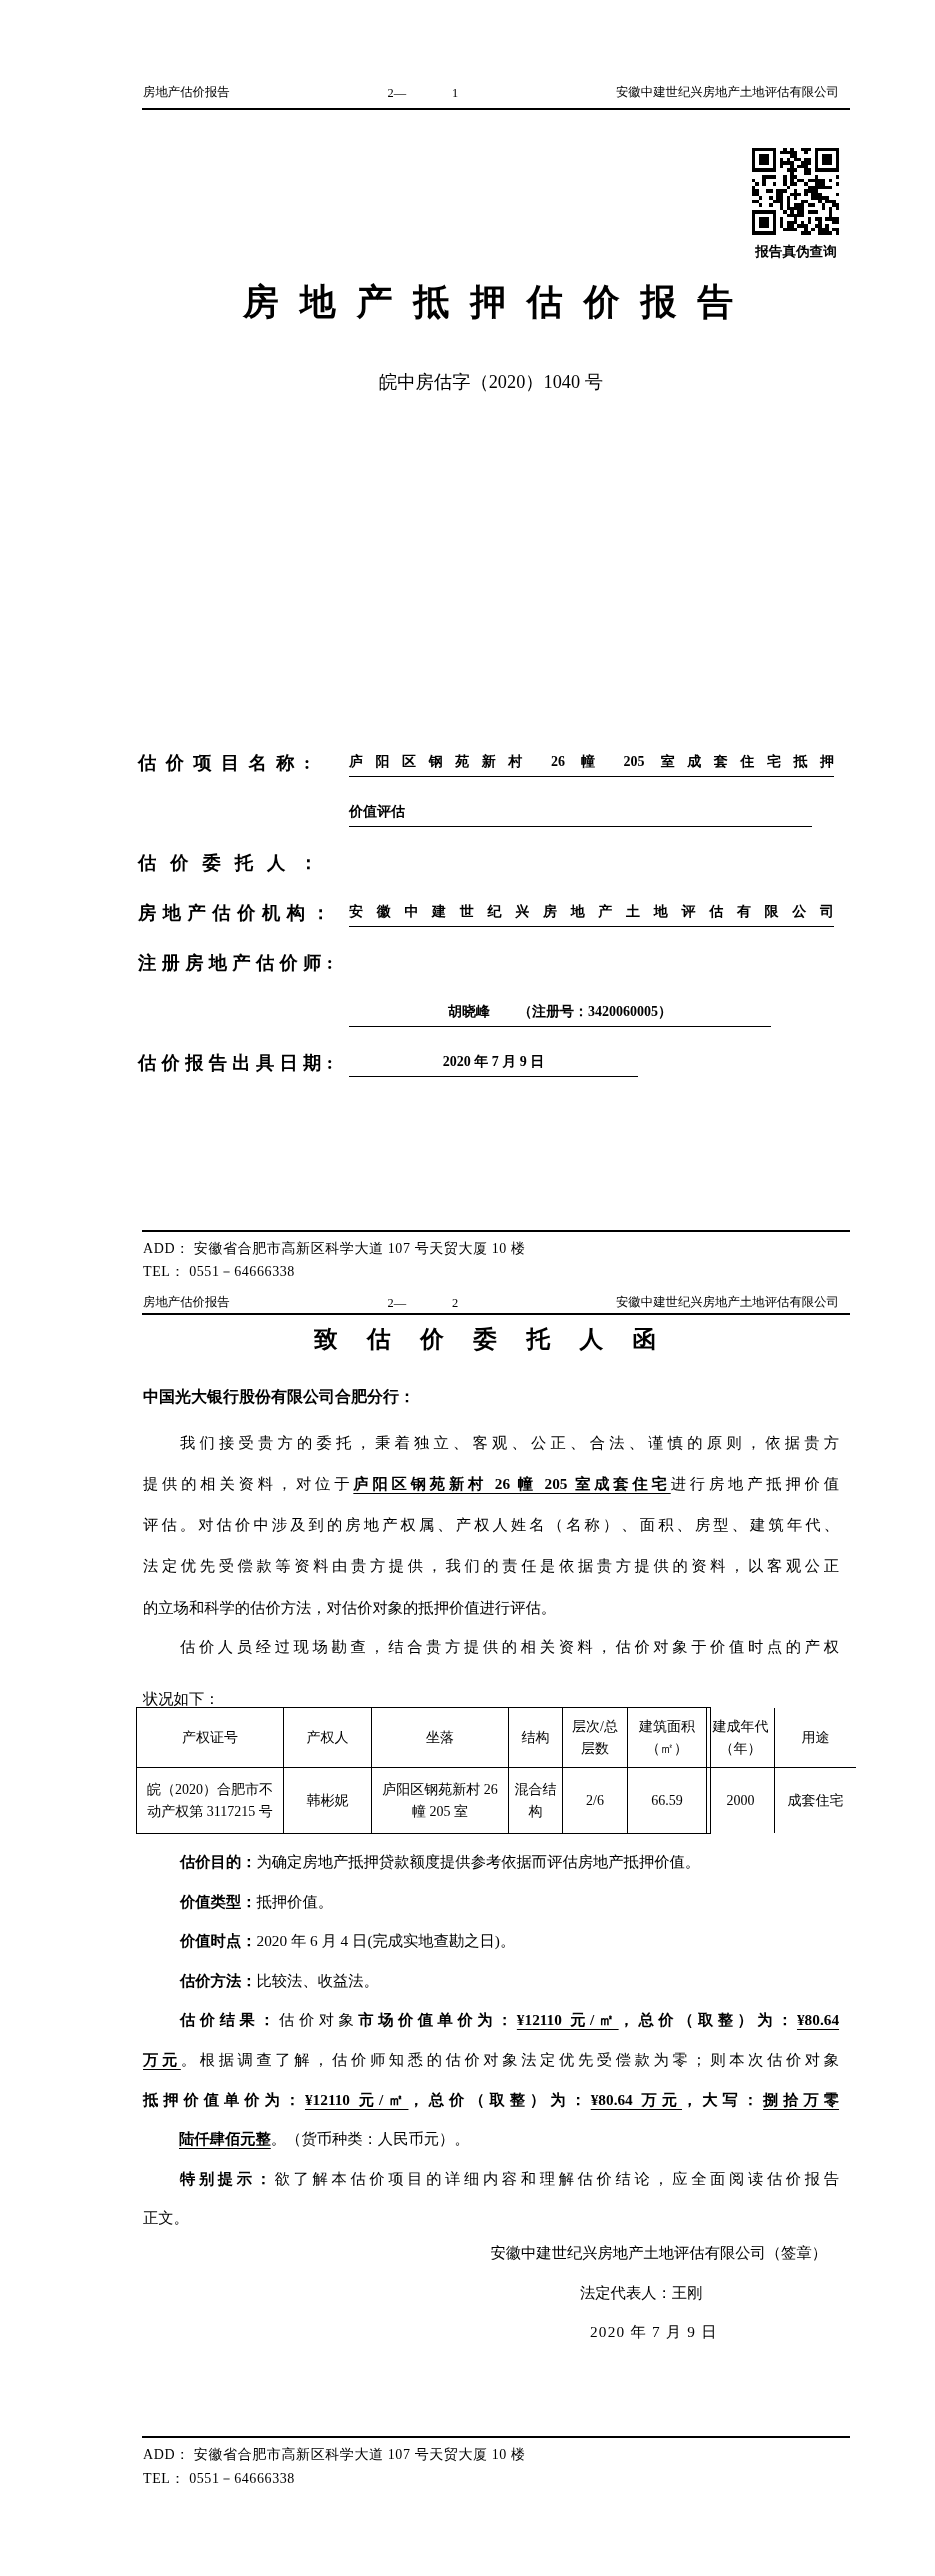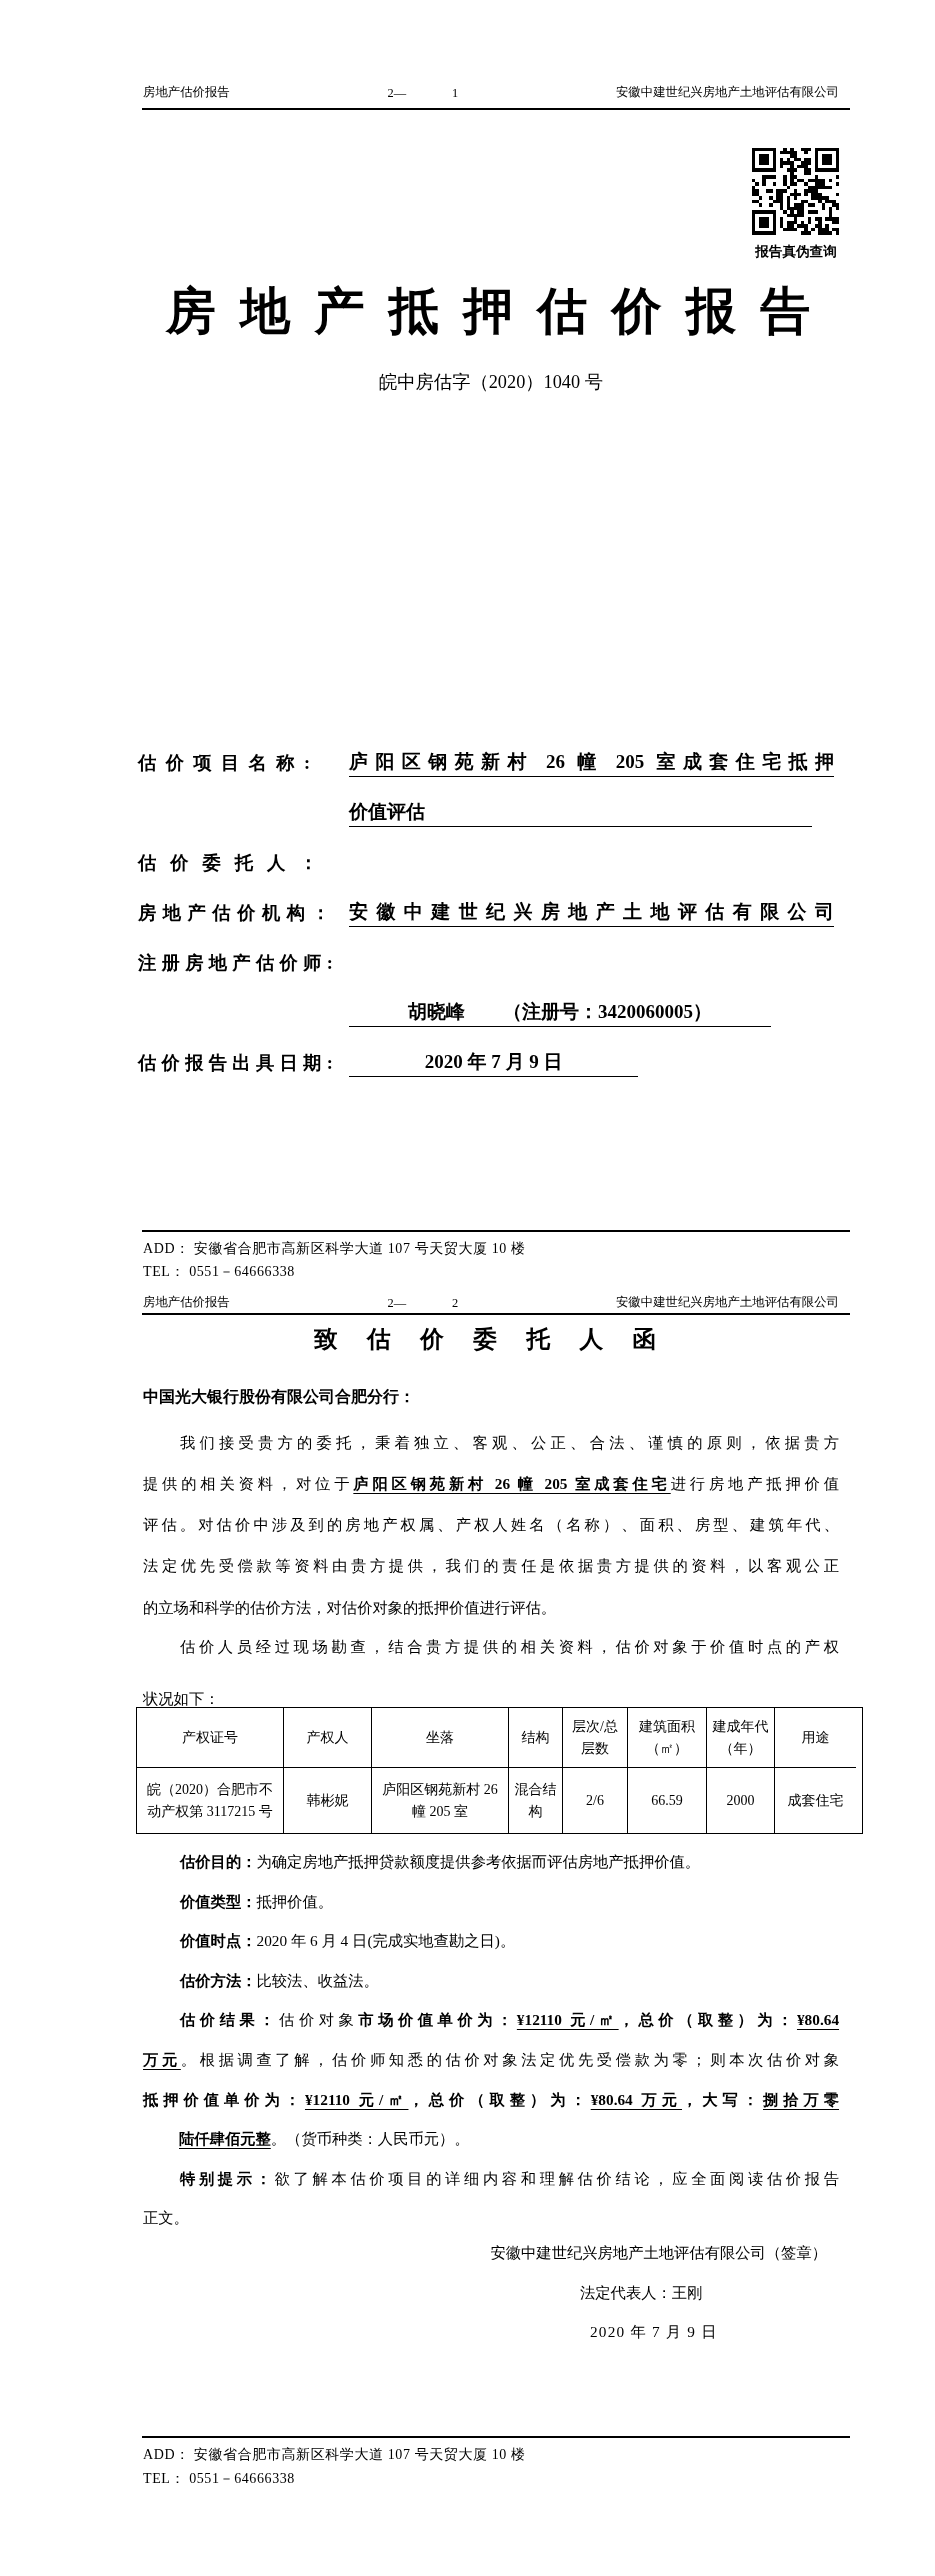--- a/index.html
+++ b/index.html
@@ -13,47 +13,47 @@
   .phead{left:143px;width:696px;display:flex;justify-content:space-between;align-items:flex-end;font-size:12.4px;white-space:pre;gap:12px;}
   .phead .pcenter{white-space:pre;}
   .pnum{display:inline-block;margin-left:46px;}
   .rule{left:142px;width:708px;height:2.4px;background:#000;}
   .addr{left:143px;font-size:14px;letter-spacing:0.6px;white-space:pre;}
   
   .qrbox{left:752px;top:147px;width:87px;}
   .qrbox svg{display:block;width:87px;height:88px;}
   .qrcap{left:752px;top:243px;width:88px;font-size:13.6px;font-weight:bold;text-align:center;white-space:pre;}
   
-  .title1{left:143px;top:278px;width:696px;text-align:center;font-size:50px;font-weight:bold;letter-spacing:5.9px;white-space:pre;}
+  .title1{left:143px;top:278px;width:696px;text-align:center;font-size:36px;font-weight:bold;letter-spacing:5.9px;white-space:pre;}
   .docno{left:143px;top:369px;width:696px;text-align:center;font-size:18.3px;white-space:pre;}
   .fields{left:138px;top:727px;width:696px;}
   .frow{display:flex;align-items:flex-end;height:50px;}
   .flabel{flex:none;width:211px;font-size:18.3px;font-weight:bold;white-space:pre;line-height:27px;}
   .ls-a{letter-spacing:2.4px;}
   .ls-b{letter-spacing:4.7px;}
   .ls-c{letter-spacing:6.5px;}
   .ls-d{letter-spacing:5.3px;}
-  .fval{font-size:19px;font-weight:bold;border-bottom:1.8px solid #000;line-height:29.5px;white-space:pre;box-sizing:border-box;}
+  .fval{font-size:14px;font-weight:bold;border-bottom:1.8px solid #000;line-height:29.5px;white-space:pre;box-sizing:border-box;}
   .fill{flex:1;}
   .jlast{text-align:justify;text-align-last:justify;white-space:normal;}
   .ctr{text-align:center;}
   .sp{flex:none;width:211px;}
   .w785{width:463px;}
   .w715{width:422px;}
   .w490{width:289px;}
   
   .title2{left:143px;top:1323px;width:696px;text-align:center;font-size:23.6px;font-weight:bold;letter-spacing:11.8px;white-space:pre;}
   .addressee{left:143px;top:1387px;font-size:16px;font-weight:bold;white-space:pre;}
   .bline{left:143px;width:696px;font-size:15.3px;line-height:25px;white-space:pre;}
   .just{text-align:justify;text-align-last:justify;white-space:normal;}
   .ind{text-indent:37px;}
   .b{font-weight:bold;}
   .u{text-decoration:underline;text-decoration-thickness:1.2px;text-underline-offset:4.1px;}
   
-  .ptable{left:136px;top:1707px;width:727px;border:1.8px solid #000;display:grid;
+  .ptable{left:136px;top:1707px;width:575px;border:1.8px solid #000;display:grid;
           grid-template-columns:147px 88px 137px 54px 65px 79px 68px 81px;
           grid-template-rows:60px 65px;box-sizing:border-box;}
   .cell{border-right:1.2px solid #000;border-bottom:1.2px solid #000;display:flex;align-items:center;justify-content:center;
         text-align:center;font-size:14px;line-height:22px;padding:0 3.5px;box-sizing:border-box;white-space:normal;}
   .cell.lc{border-right:none;}
   .cell.lr{border-bottom:none;}
   
   .sigco{left:143px;top:2243px;width:684px;text-align:right;font-size:15.3px;white-space:pre;}
   .sigleg{left:580px;top:2283px;font-size:15.3px;white-space:pre;}
   .sigdate{left:590px;top:2322px;font-size:15.3px;white-space:pre;letter-spacing:1.2px;}

